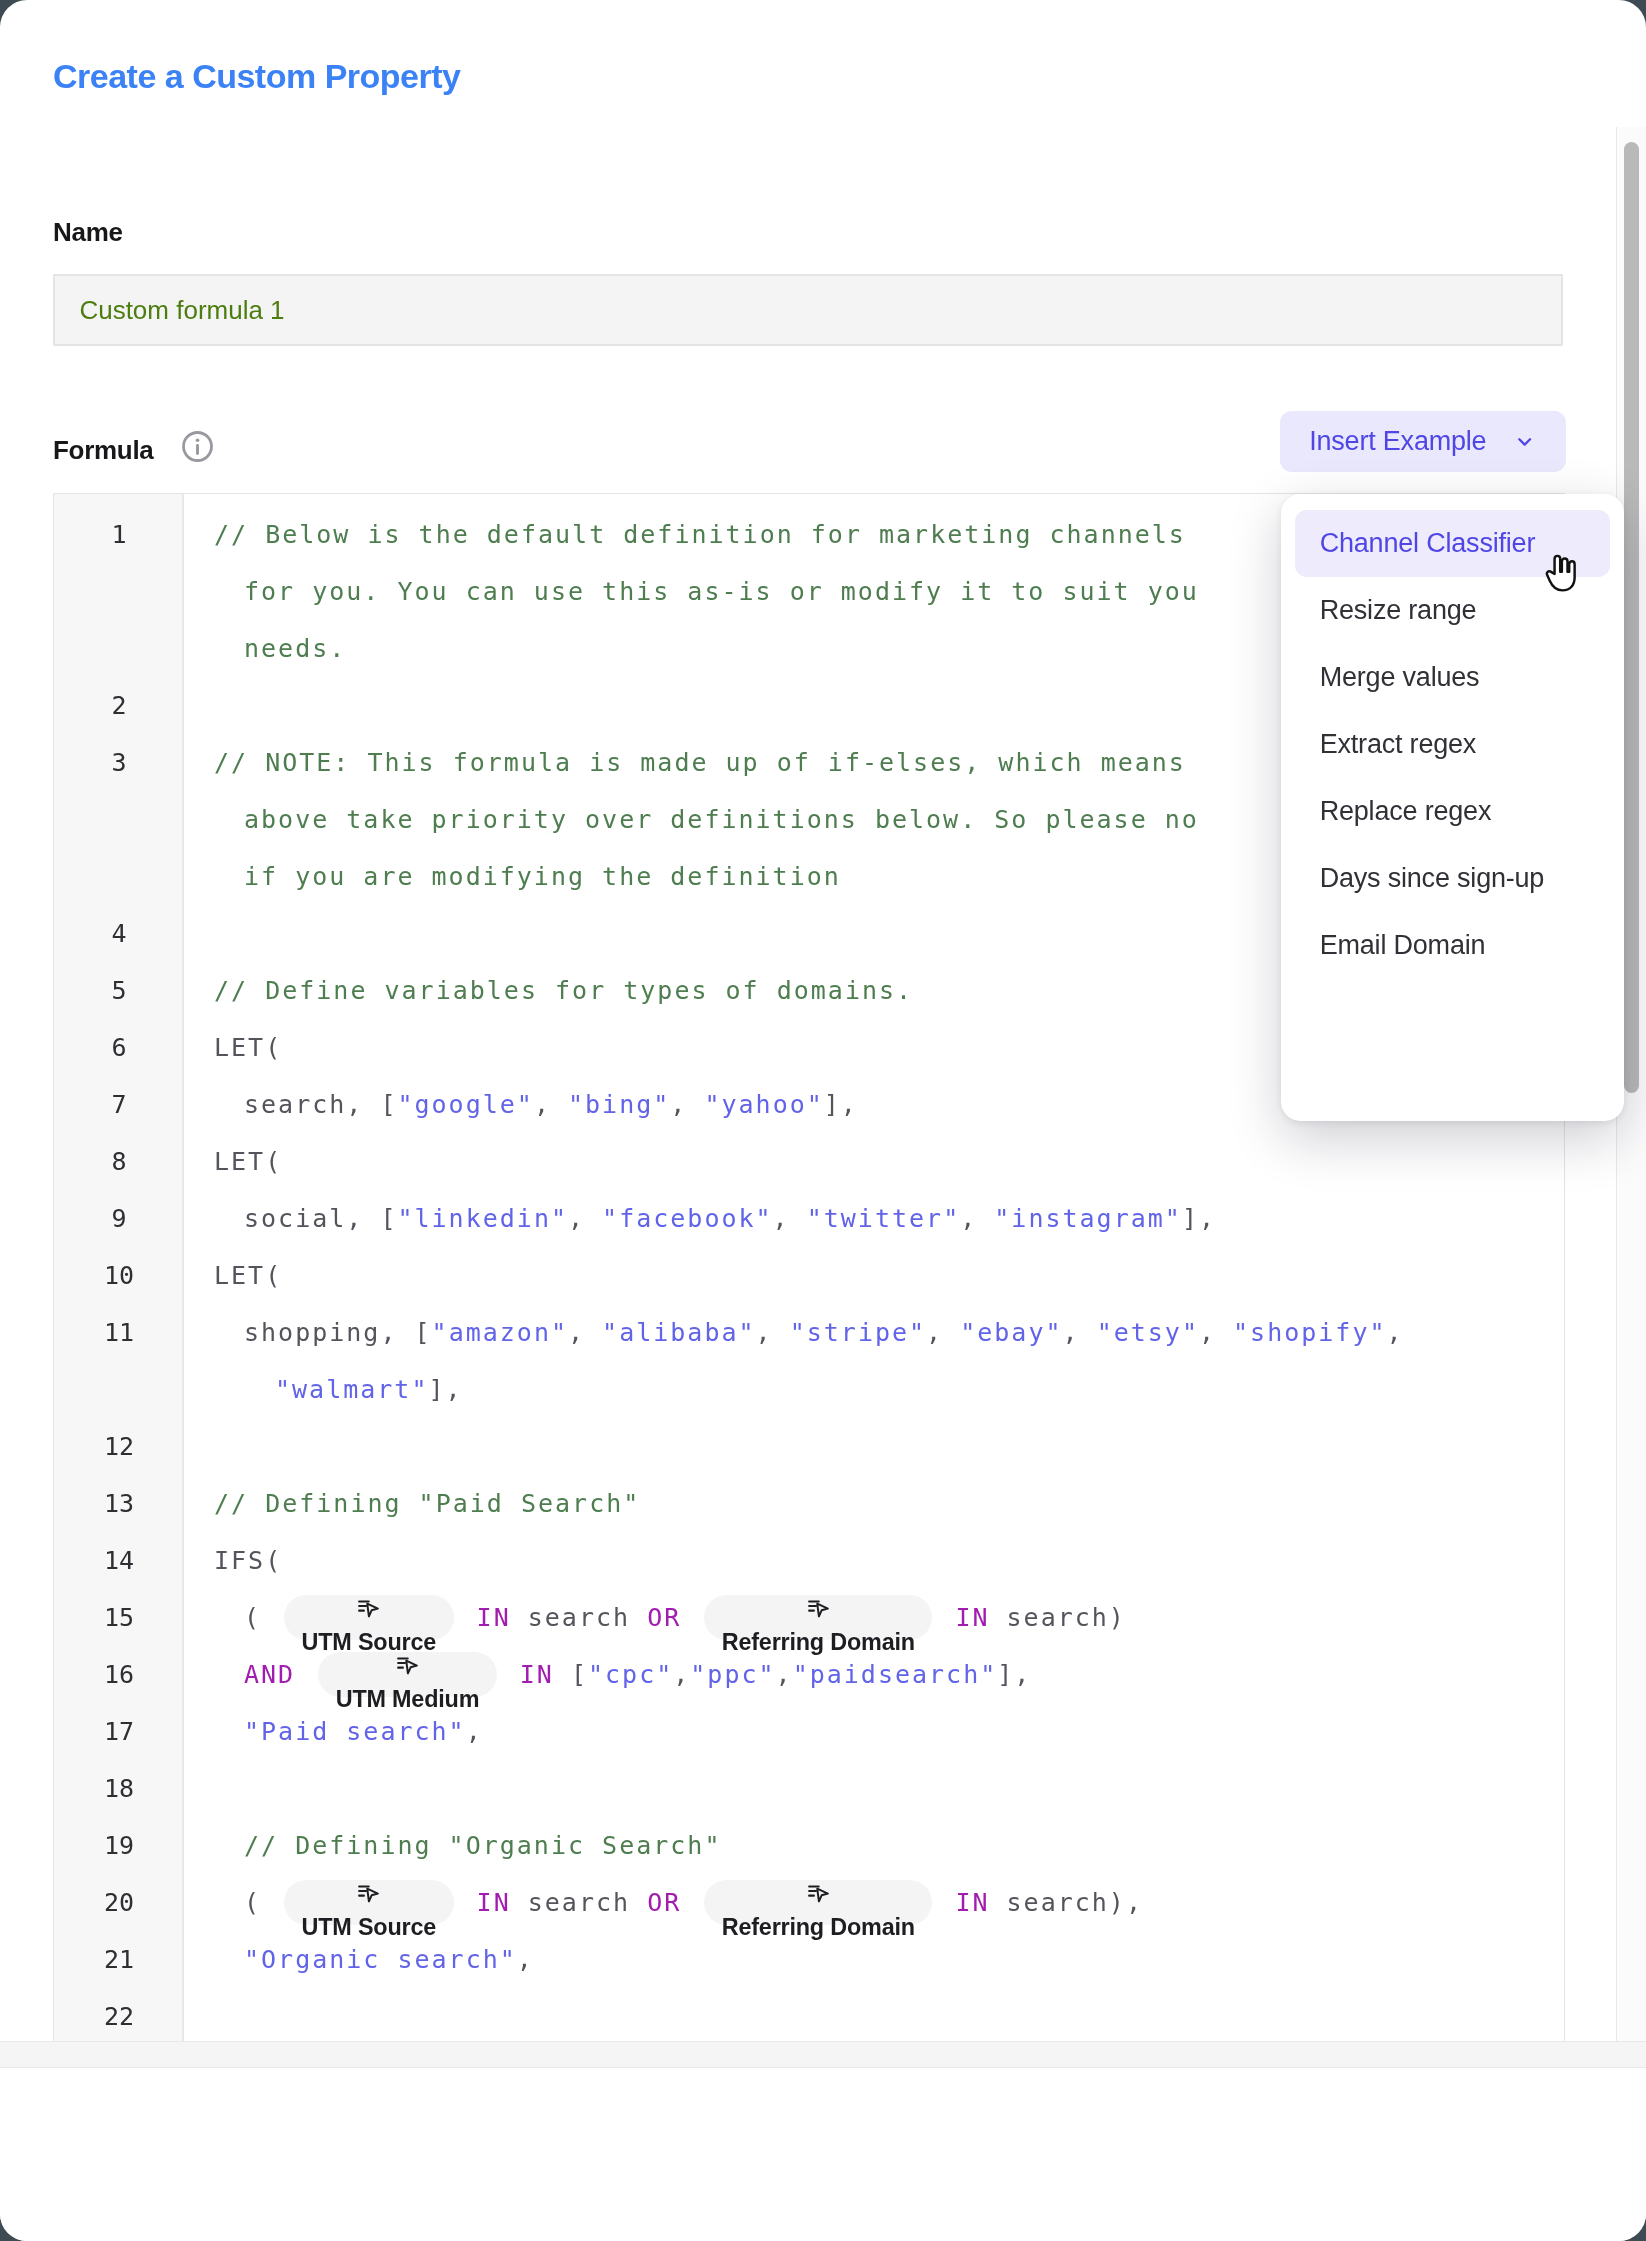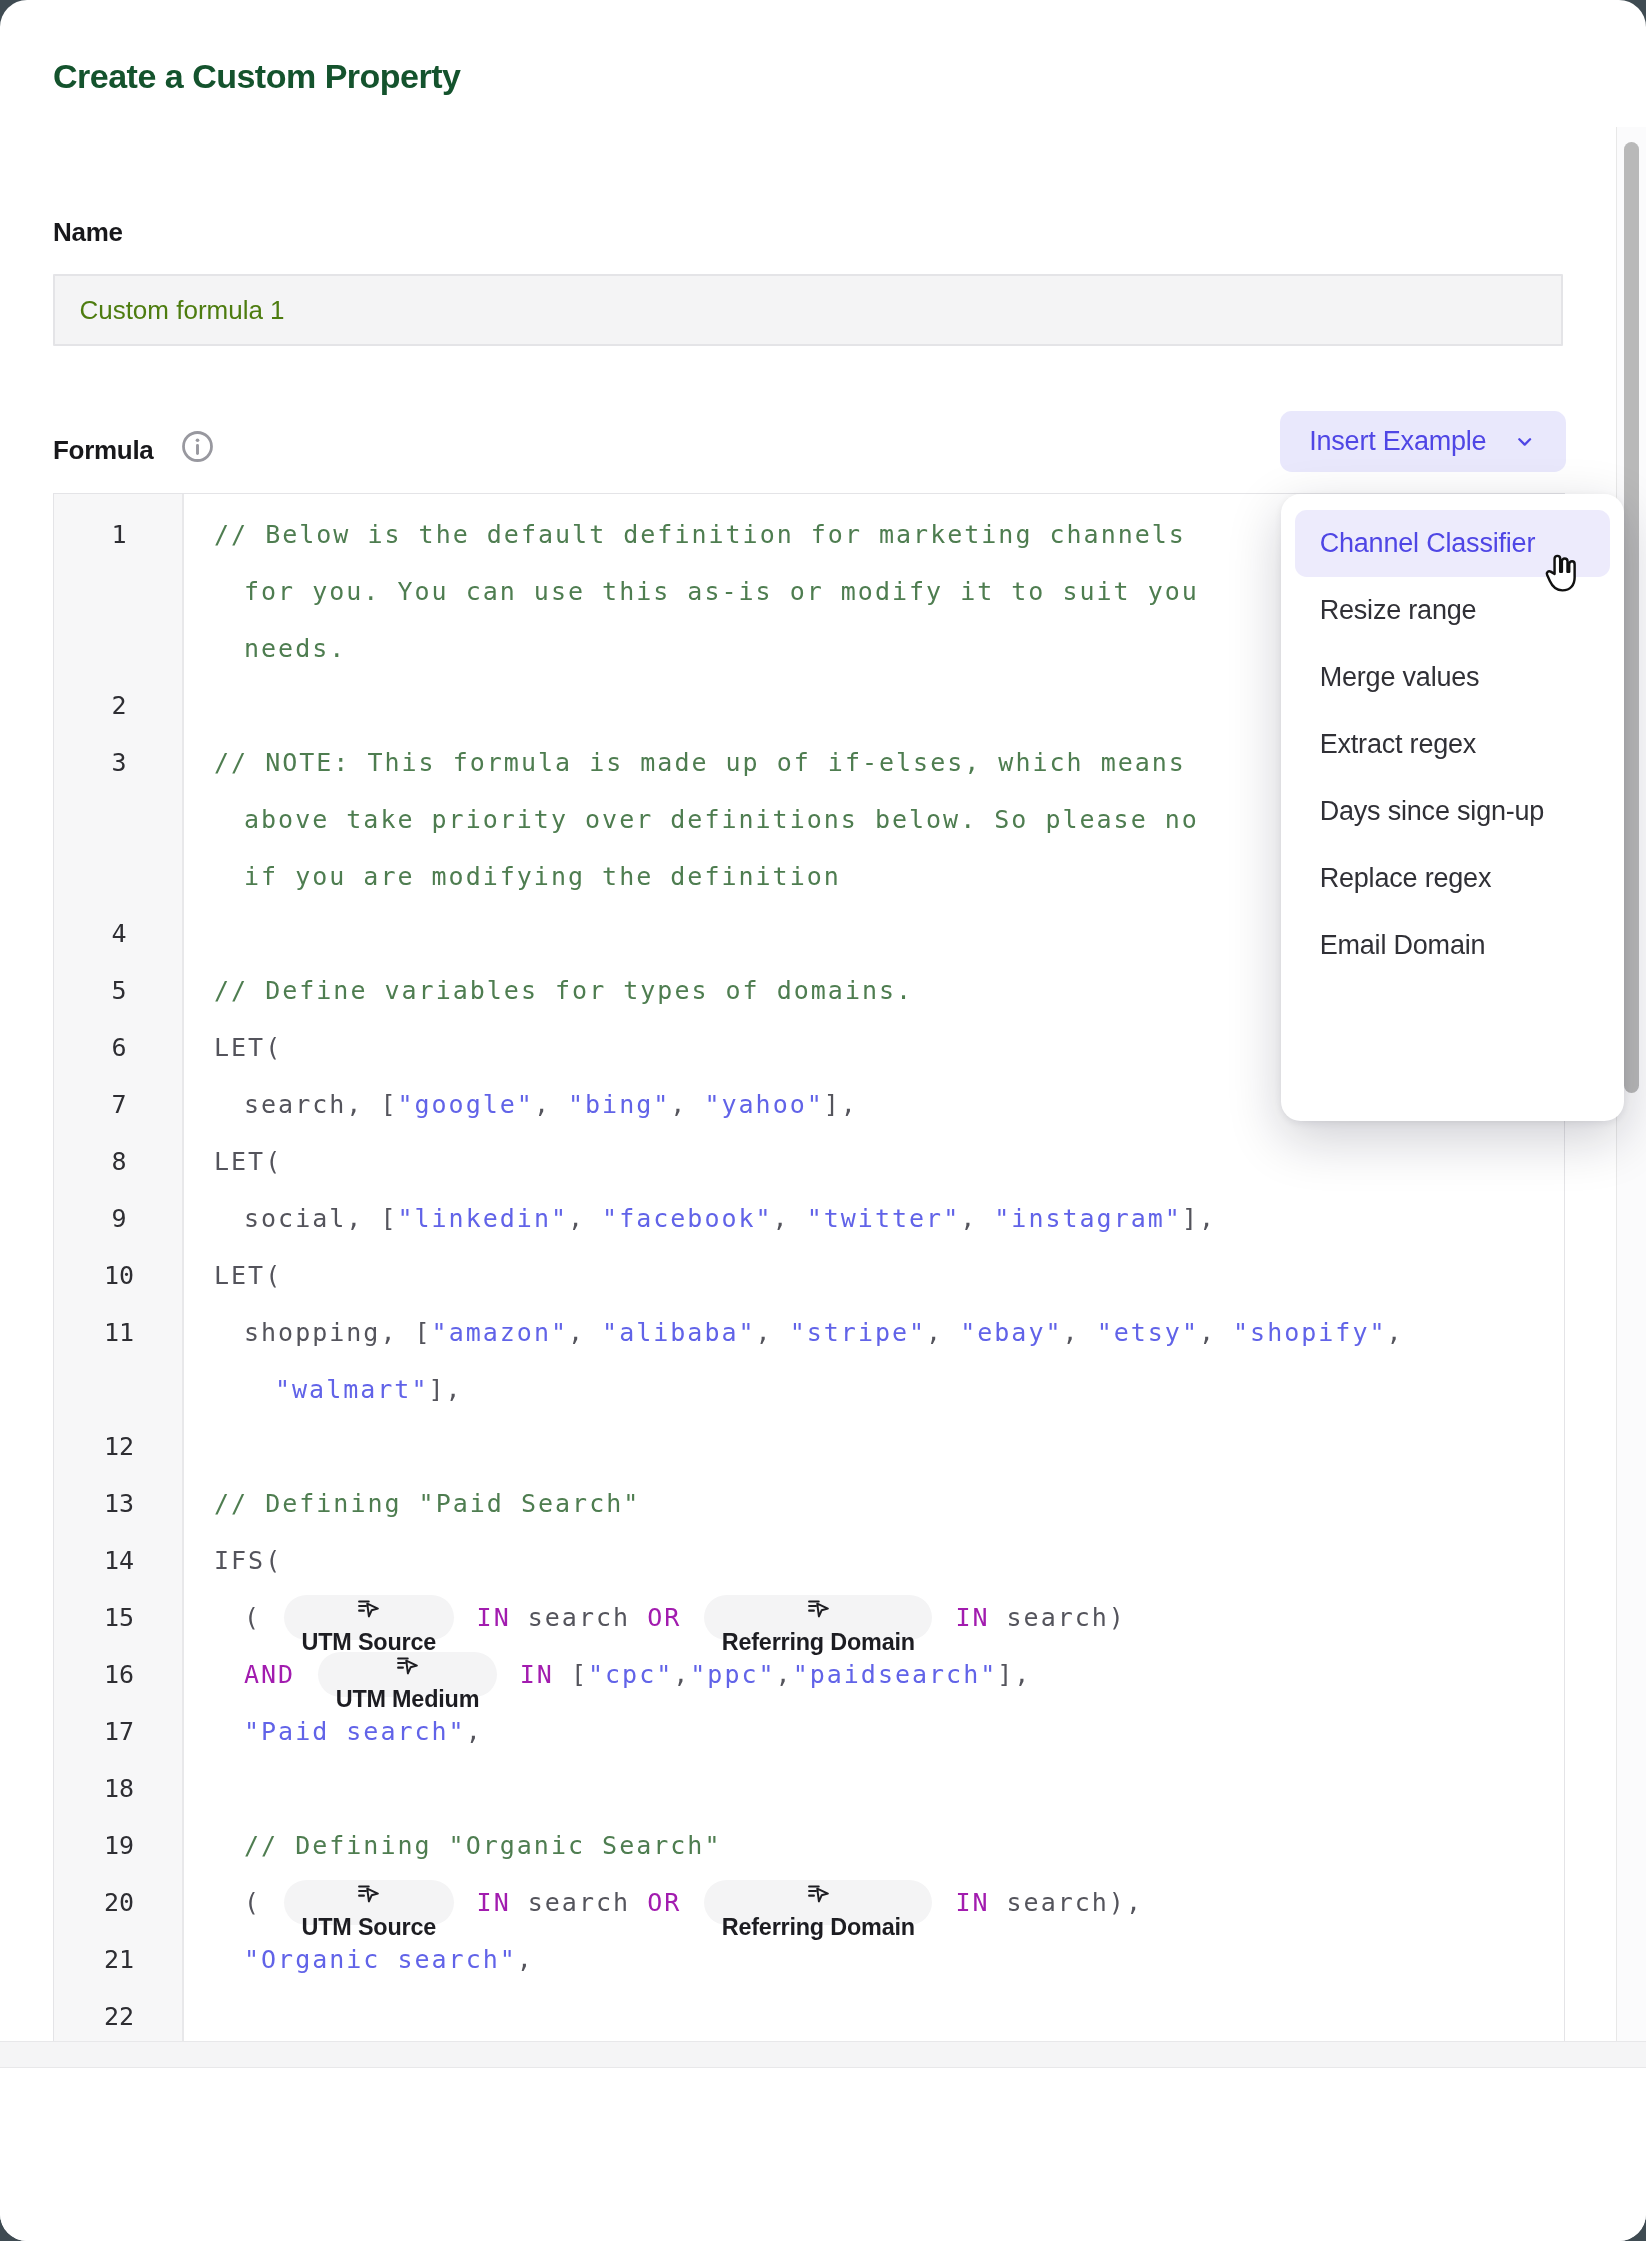--- a/index.html
+++ b/index.html
@@ -3,21 +3,21 @@
 <meta charset="utf-8">
 <style>
   html,body{margin:0;padding:0;background:#3f4b52;}
   *{box-sizing:border-box;}
   #screen{position:relative;width:1646px;height:2241px;overflow:hidden;
     font-family:"Liberation Sans",sans-serif;}
   #modal{position:absolute;inset:0;background:#ffffff;border-radius:27px;overflow:hidden;}
 
   
   .dialog-title{position:absolute;left:53px;top:57px;font-size:34px;font-weight:700;
-    color:#14532d;letter-spacing:-0.5px;}
+    color:#3b82f6;letter-spacing:-0.5px;}
 
   .field-label{position:absolute;left:53px;font-size:26px;font-weight:700;color:#18181b;letter-spacing:-0.3px;}
   #name-label{top:217px;}
   #name-input{position:absolute;left:53px;top:274px;width:1510px;height:72px;
     background:#f4f4f5;border:2px solid #e4e4e7;border-radius:1px;padding:0 24.4px;
     font-size:26px;color:#4d7c0f;font-family:"Liberation Sans",sans-serif;outline:none;}
 
   #formula-label{top:435px;}
   #info-icon{position:absolute;left:180px;top:429px;width:35px;height:35px;cursor:pointer;}
 
@@ -226,22 +226,22 @@
             <div class="code" style="padding-left: 30px;"></div>
           </div>
         </div>
     </div>
 
     <div id="menu">
         <div class="menu-item active">Channel Classifier</div>
         <div class="menu-item">Resize range</div>
         <div class="menu-item">Merge values</div>
         <div class="menu-item">Extract regex</div>
+        <div class="menu-item">Replace regex</div>
         <div class="menu-item">Days since sign-up</div>
-        <div class="menu-item">Replace regex</div>
         <div class="menu-item">Email Domain</div>
       </div>
     <span id="hand-cursor">
       <svg viewBox="0 0 24 24">
           <path d="M9.8 2.6c.85 0 1.5.65 1.5 1.5v7h.9V5.5c0-.85.65-1.5 1.5-1.5s1.5.65 1.5 1.5v5.6h.9V7c0-.85.65-1.5 1.5-1.5S19 6.15 19 7v7.1c0 4-2.3 6.9-6.5 6.9-3.5 0-5.2-1.7-6.7-5l-1.5-3.3c-.55-1.2.75-2.35 1.9-1.7l2.1 1.2V4.1c0-.85.65-1.5 1.5-1.5z" fill="#ffffff" stroke="#111111" stroke-width="1.3" stroke-linejoin="round"></path>
         </svg>
     </span>
 
     <div id="v-scroll-track">
       <div id="v-scroll-thumb"></div>

